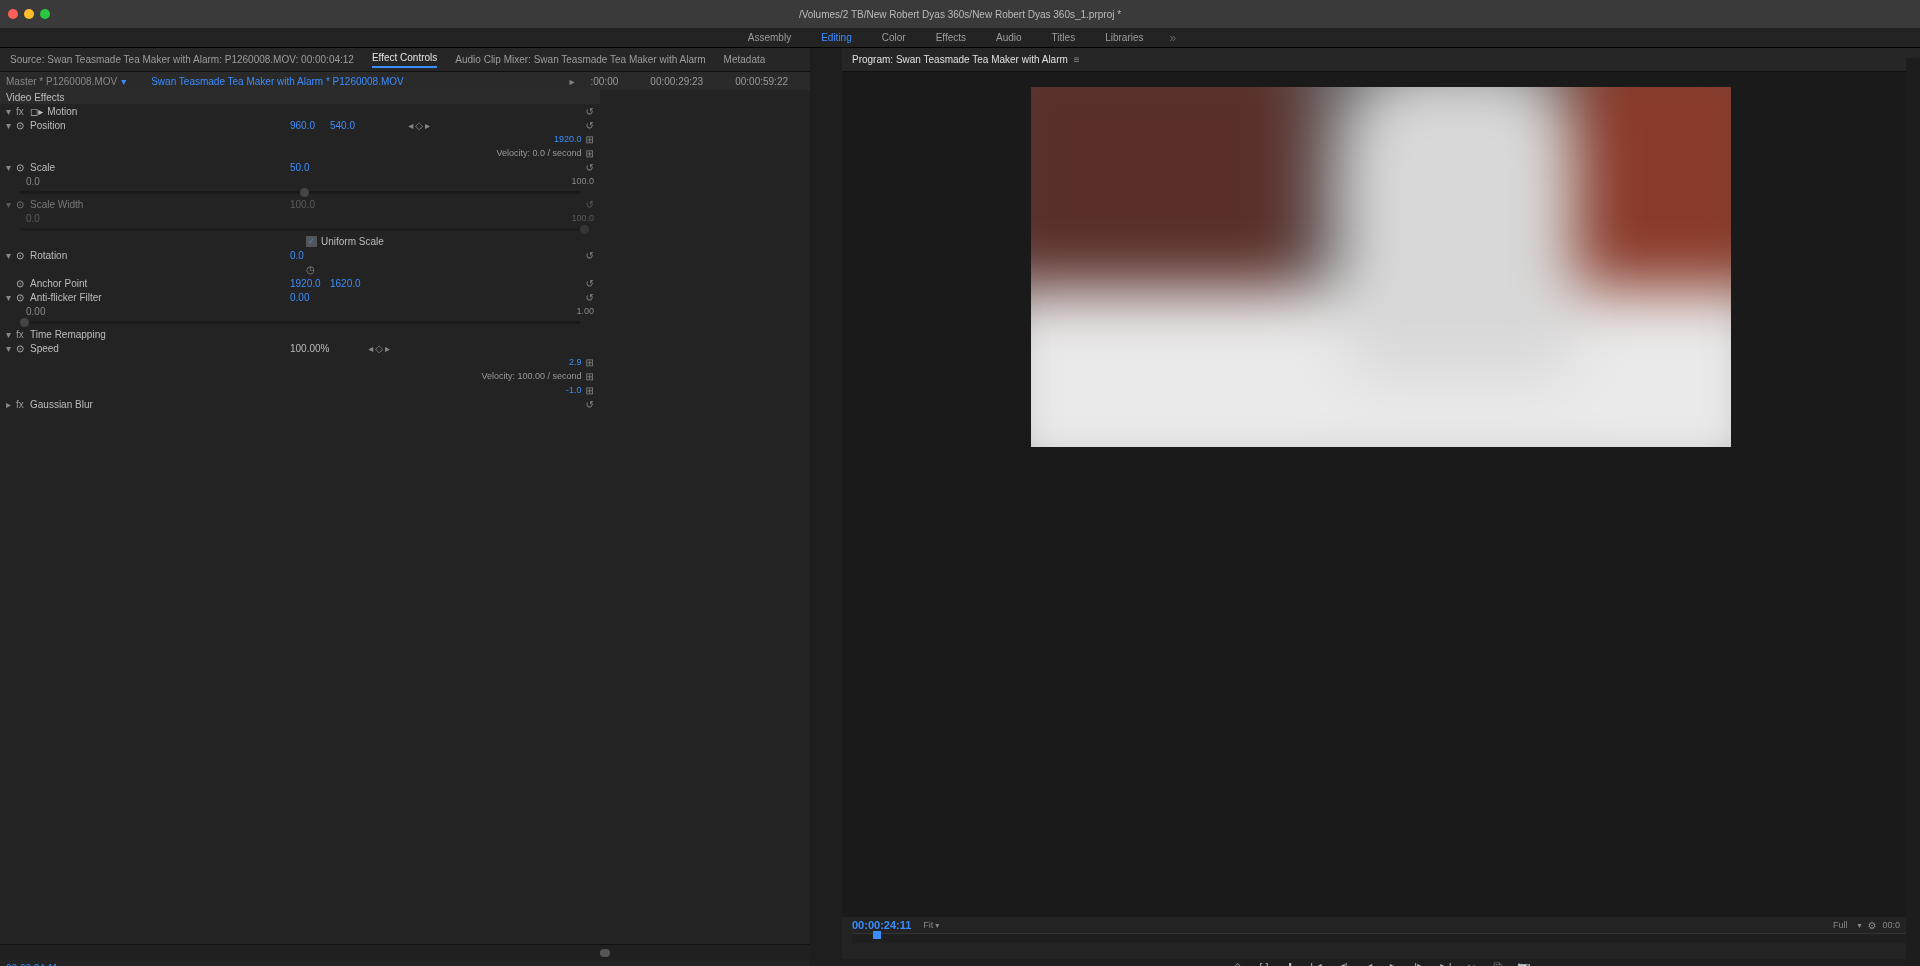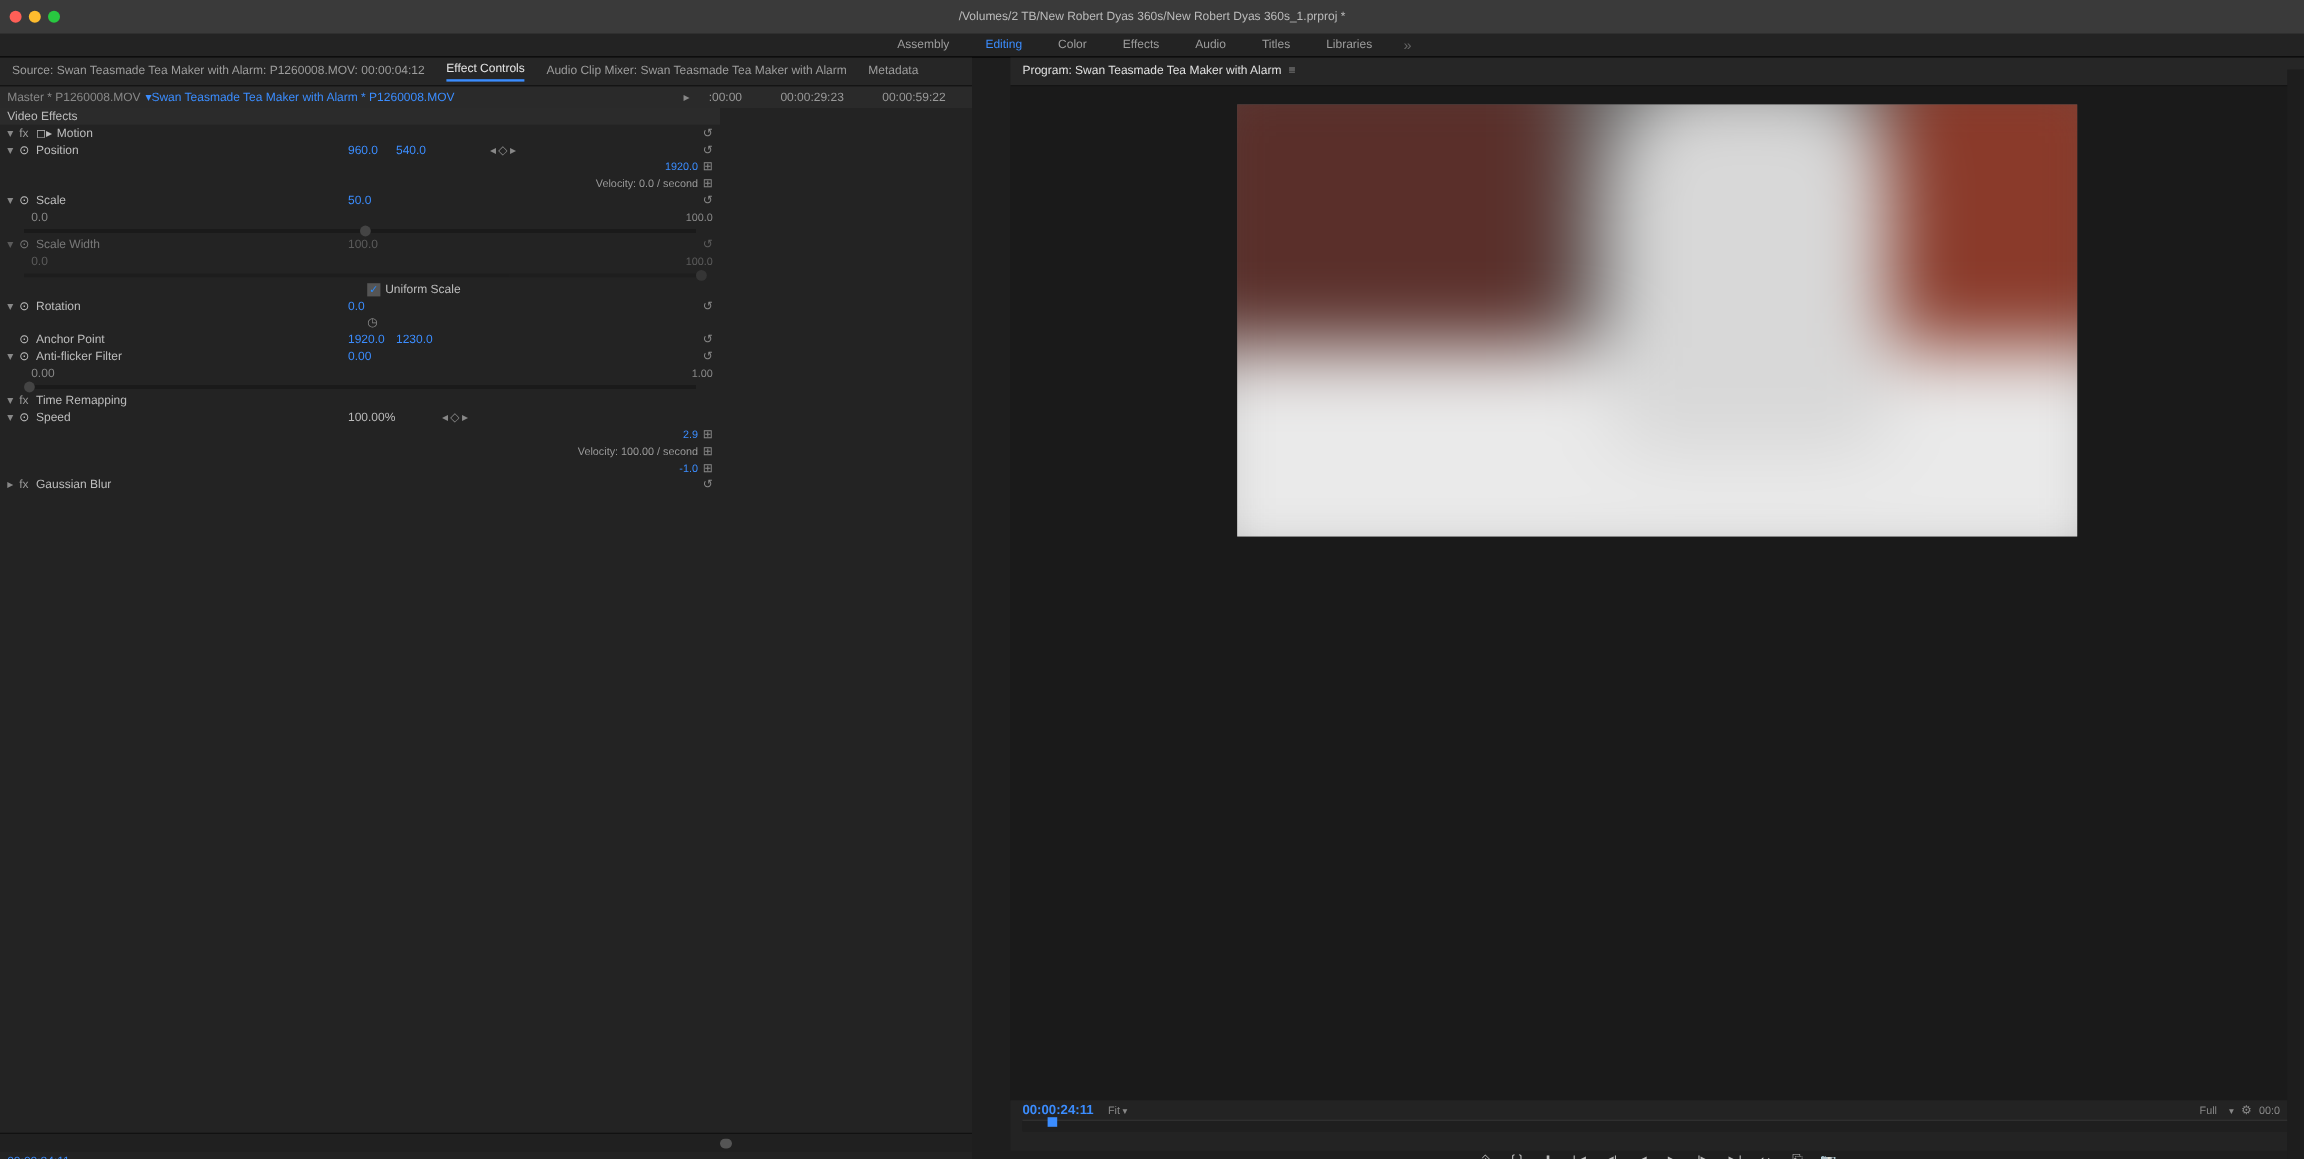--- a/index.html
+++ b/index.html
@@ -19,21 +19,21 @@
   .left-col { flex:0 0 810px; display:flex; flex-direction:column; }
   .right-col { flex:1; display:flex; flex-direction:column; }
   
   .tab-bar { height:24px; background:#262626; display:flex; align-items:center; padding:0 10px; gap:18px; border-bottom:1px solid #111; font-size:10px; }
   .tab-bar .tab { color:#9d9d9d; cursor:pointer; }
   .tab-bar .tab.active { color:#e6e6e6; border-bottom:2px solid #3b8dff; padding-bottom:3px; }
   
   .ec-panel { flex:1; background:#232323; position:relative; overflow:hidden; }
   .ec-head { height:18px; background:#2a2a2a; display:flex; align-items:center; padding:0 6px; font-size:10px; }
   .ec-head .master { color:#888; }
-  .ec-head .clip { color:#3b8dff; margin-left:0; }
+  .ec-head .clip { color:#3b8dff; margin-left:25px; }
   .ec-head .spacer { flex:1; }
   .ec-head .tc { color:#999; margin:0 16px; }
   .ec-prop-area { display:flex; height:calc(100% - 18px - 16px); }
   .ec-props { flex:0 0 600px; background:#232323; }
   .ec-mini { flex:1; background:#202020; border-left:1px solid #111; position:relative; }
   .ec-mini .clip-bar { position:absolute; top:8px; left:0px; right:10px; height:16px; background:#415a7a; color:#dcdcee; font-size:9px; padding:2px 4px; }
   .ec-mini .playhead { position:absolute; top:0; bottom:0; left:60px; width:1px; background:#3b8dff; }
   .ec-row { display:flex; align-items:center; height:14px; padding:0 6px; font-size:10px; color:#bdbdbd; }
   .ec-row.section { background:#2b2b2b; }
   .ec-row .tw { width:10px; color:#888; cursor:pointer; }
@@ -199,21 +199,21 @@
           </div>
           <div class="ec-row">
               <span style="margin-left:300px;color:#888">◷</span>
             </div>
 
           <div class="ec-row">
             <span class="tw"></span>
               <span class="sw">⊙</span>
             <span class="label">Anchor Point</span>
             <span class="val">1920.0</span>
-            <span class="val">1230.0</span>
+            <span class="val">1620.0</span>
             <span class="reseticon">↺</span>
           </div>
 
           <div class="ec-row">
             <span class="tw">▾</span>
               <span class="sw">⊙</span>
             <span class="label">Anti-flicker Filter</span>
             <span class="val">0.00</span>
             <span class="reseticon">↺</span>
           </div>

